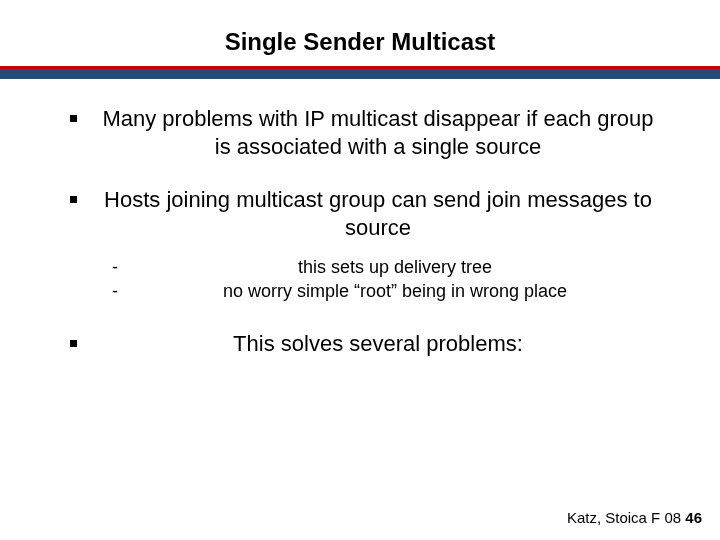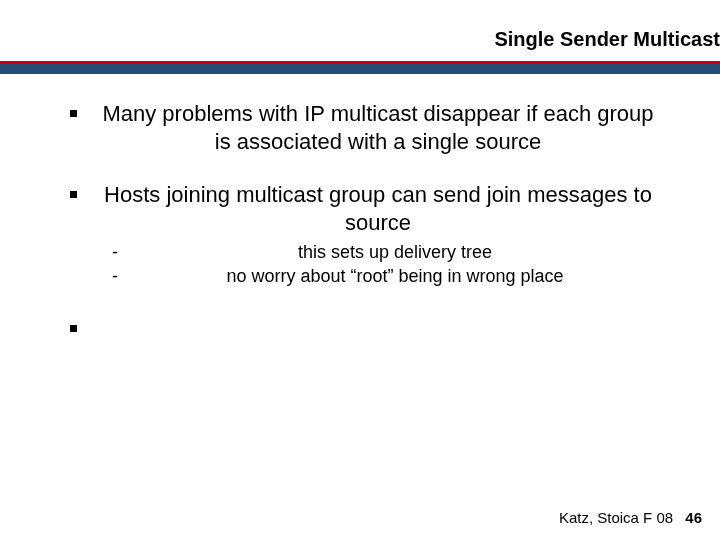--- a/index.html
+++ b/index.html
@@ -12,22 +12,22 @@
     position: relative;
     overflow: hidden;
   }
   .slide {
     width: 720px;
     height: 540px;
     position: relative;
     box-sizing: border-box;
   }
   .title {
-    text-align: right;
-    font-size: 20px;
+    text-align: center;
+    font-size: 24px;
     font-weight: bold;
     color: #000;
     padding-top: 28px;
   }
   .title-underline {
     margin-top: 10px;
     width: 100%;
     height: 3px;
     background: #cc0000;
   }
@@ -58,21 +58,21 @@
     position: absolute;
     left: 10px;
     top: 10px;
     width: 7px;
     height: 7px;
     background: #000;
   }
   ul.level2 {
     list-style: none;
     padding: 0;
-    margin: 4px 0 0 16px;
+    margin: 14px 0 0 16px;
   }
   ul.level2 > li {
     position: relative;
     padding-left: 18px;
     font-size: 18px;
     line-height: 1.35;
     color: #000;
   }
   ul.level2 > li::before {
     content: "-";
@@ -82,21 +82,20 @@
   }
   .footer {
     position: absolute;
     bottom: 14px;
     right: 18px;
     font-size: 15px;
     color: #000;
   }
   .pagenum {
     font-weight: bold;
-    margin-left: 8px;
   }
 </style>
 </head>
 <body>
 
 <div class="slide">
 
   <div class="title">Single Sender Multicast</div>
   <div class="title-underline"></div>
   <div class="title-bar"></div>
@@ -108,26 +107,27 @@
         <span>Many problems with IP multicast disappear if each group is associated with a single source</span>
       </li>
 
       <li>
         <span>Hosts joining multicast group can send join messages to source</span>
         <ul class="level2">
           <li>
             <span>this sets up delivery tree</span>
           </li>
           <li>
-            <span>no worry about “root” being in wrong place</span>
+            <span>no worry simple “root” being in wrong place</span>
           </li>
         </ul>
       </li>
 
       <li>
+        <span>This solves several problems:</span>
         <ul class="level2">
         </ul>
       </li>
 
     </ul>
   </div>
 
   <div class="footer">
     <span>Katz, Stoica F 08</span>
     <span class="pagenum">46</span>

